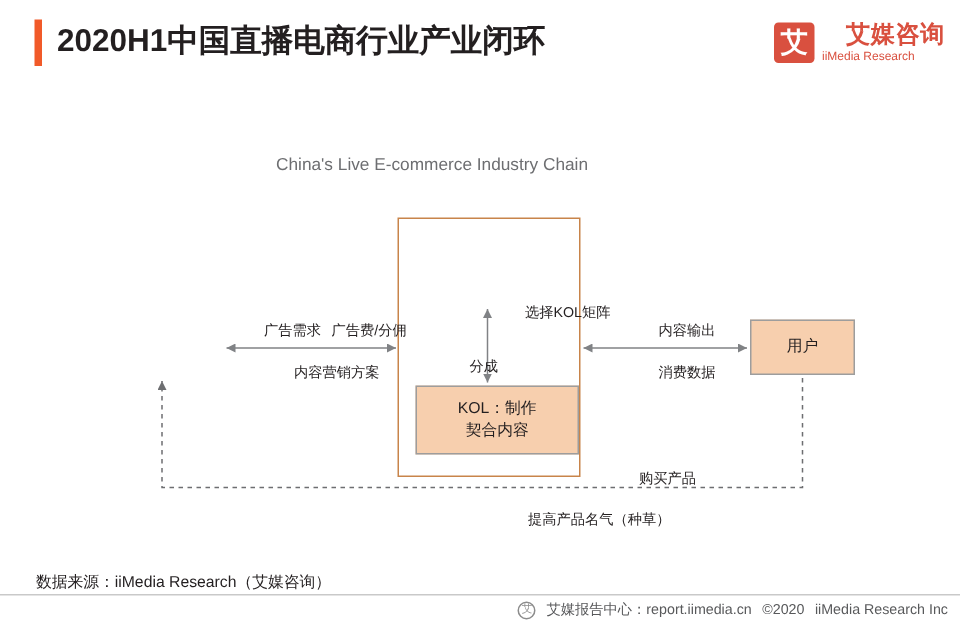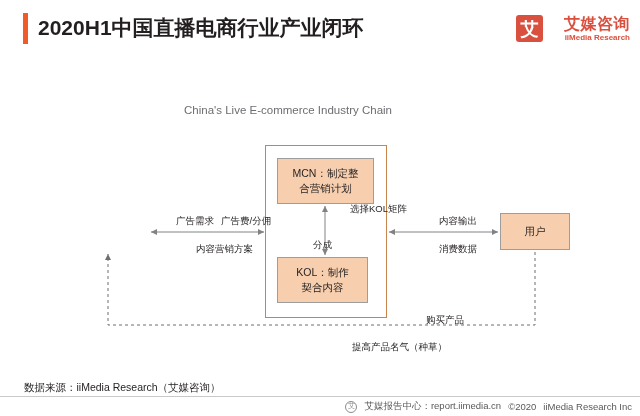--- a/index.html
+++ b/index.html
@@ -73,24 +73,23 @@
   .logo-cn {
     color: #d9503f;
     font-size: 16px;
     font-weight: bold;
     letter-spacing: 0.5px;
     margin-left: 16px;
   }
   .logo-en {
     color: #d9503f;
     font-size: 8px;
-    font-weight: bold;
+    font-weight: normal;
     margin-top: 2px;
     letter-spacing: 0px;
-    text-align: right;
   }
 
   
   .chart-title-cn {
     position: absolute;
     left: 0; top: 81px;
     width: 640px;
     text-align: center;
     font-size: 13px;
     font-weight: bold;
@@ -138,21 +137,21 @@
   .node-user {
     left: 500px; top: 83px;
     width: 70px; height: 37px;
   }
   .node-mcn {
     left: 277px; top: 28px;
     width: 97px; height: 46px;
   }
   .node-kol {
     left: 277px; top: 127px;
-    width: 91px; height: 46px;
+    width: 109px; height: 46px;
   }
   .group-box {
     position: absolute;
     left: 265px; top: 15px;
     width: 122px; height: 173px;
     border: 1.6px solid #c8844a;
     box-sizing: border-box;
     background: transparent;
   }
 
@@ -248,26 +247,20 @@
       <line x1="325" y1="76" x2="325" y2="125" stroke="#808285" stroke-width="1" marker-start="url(#ahs)" marker-end="url(#ah)"></line>
 
       <line x1="389" y1="102" x2="498" y2="102" stroke="#808285" stroke-width="1" marker-start="url(#ahs)" marker-end="url(#ah)"></line>
 
       <path d="M535,122 L535,195 L108,195 L108,124" fill="none" stroke="#6d6e71" stroke-width="1" stroke-dasharray="3,3" marker-end="url(#ahd)"></path>
     </svg>
 
     <div class="group-box"></div>
 
 
-    <div class="node node-mcn">
-      <span>
-        <span>MCN：制定整</span><br>
-        <span>合营销计划</span>
-      </span>
-    </div>
 
     <div class="node node-kol">
       <span>
         <span>KOL：制作</span><br>
         <span>契合内容</span>
       </span>
     </div>
 
     <div class="node node-user">
       <span>用户</span>

